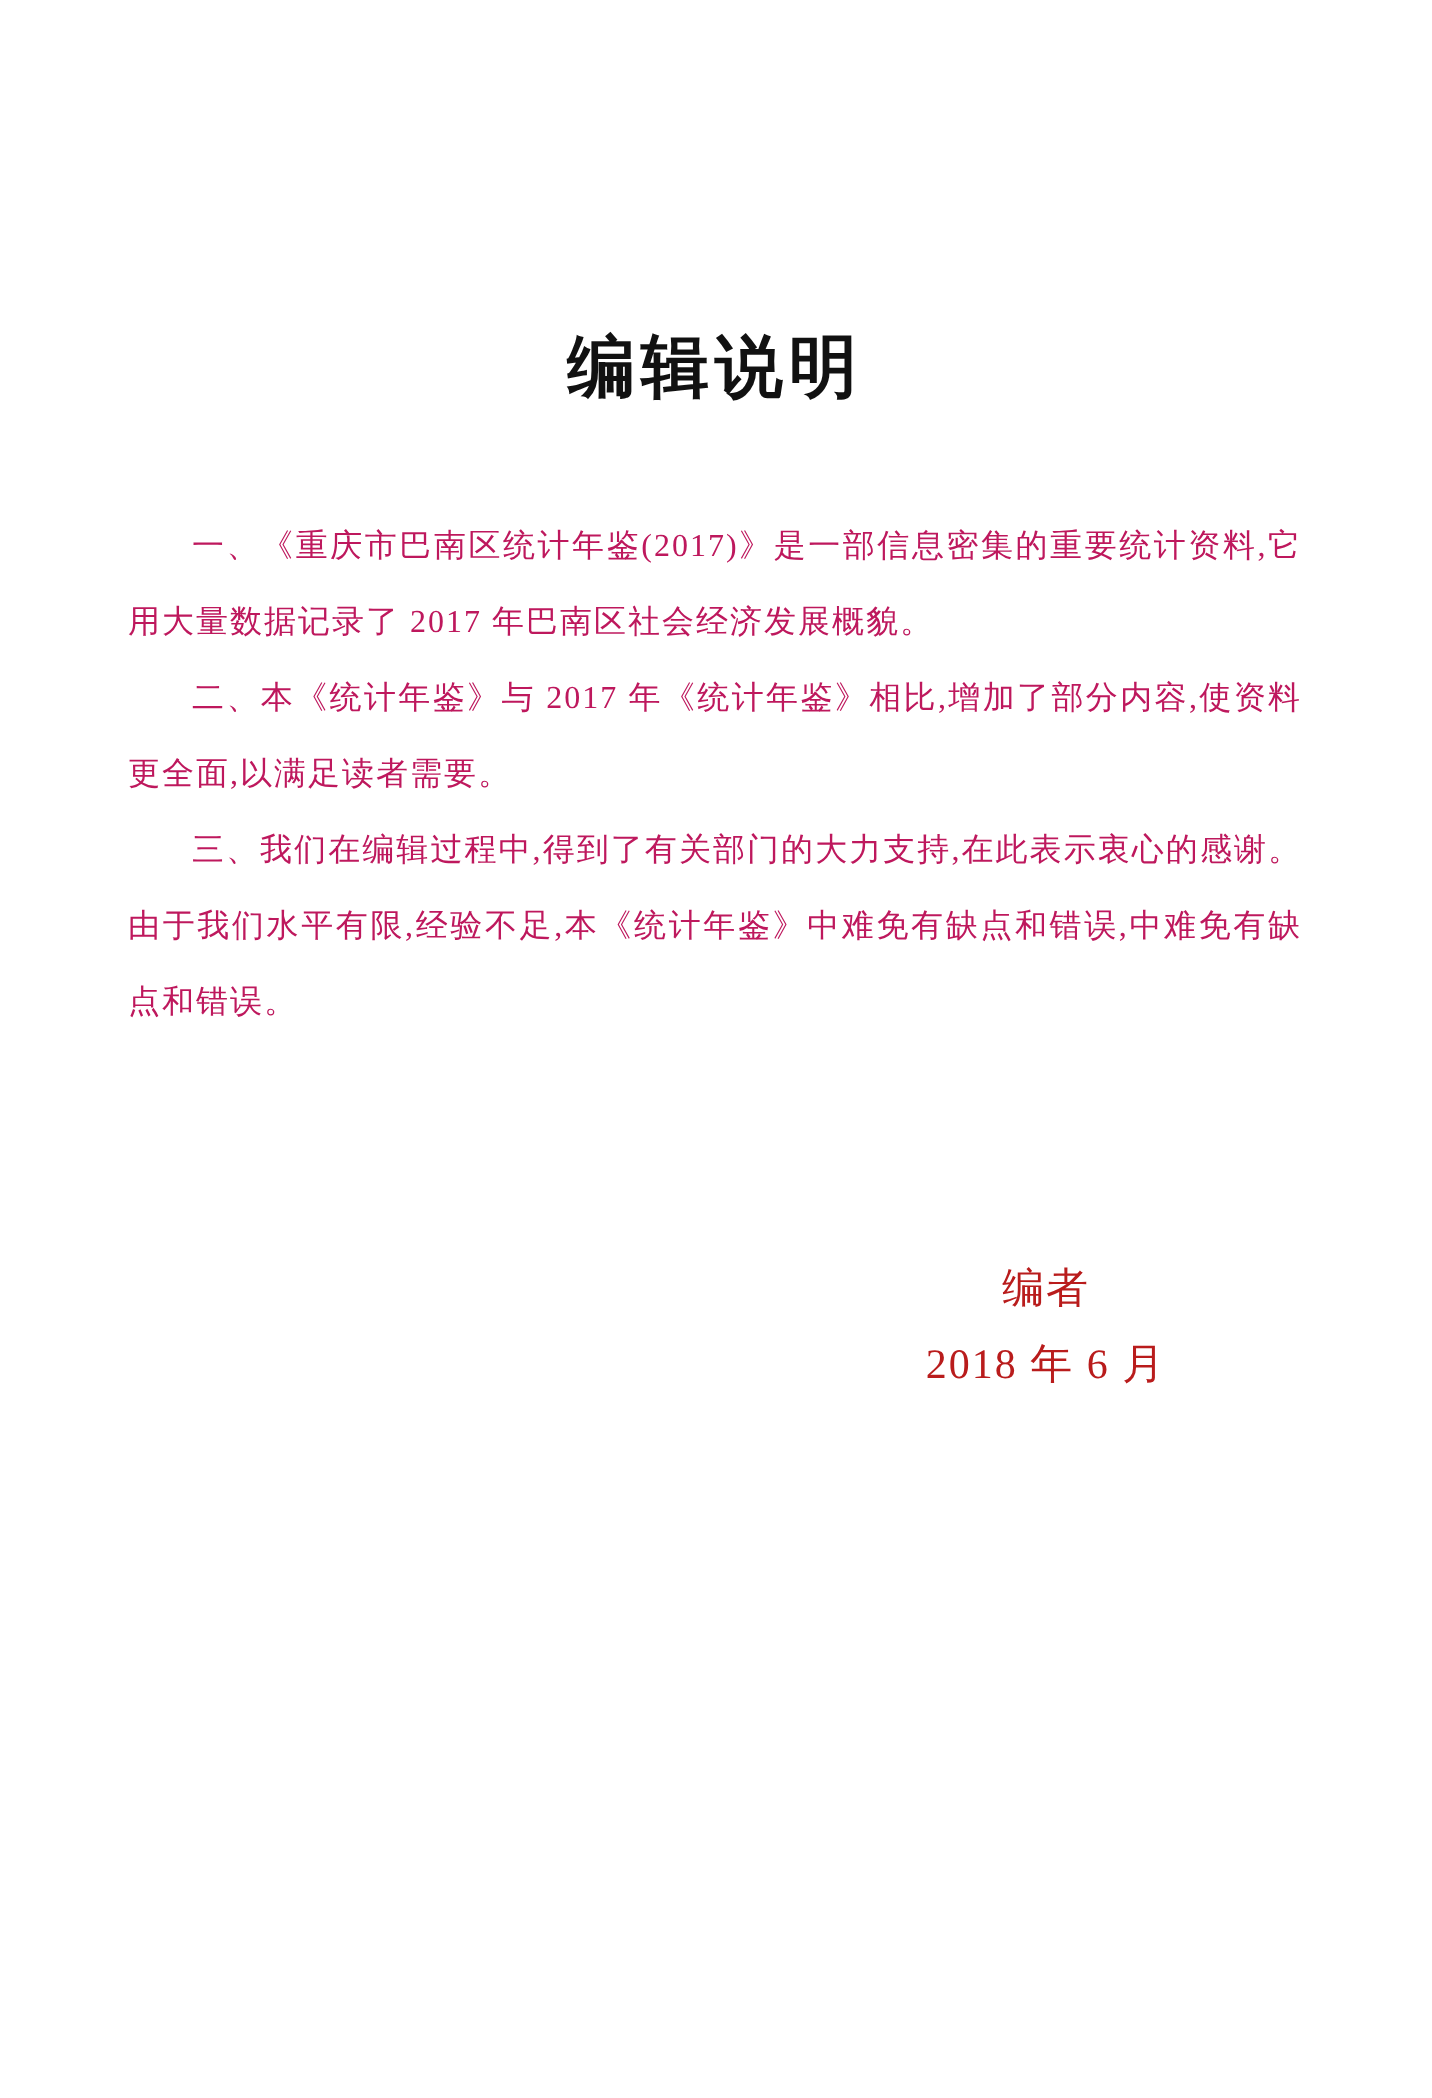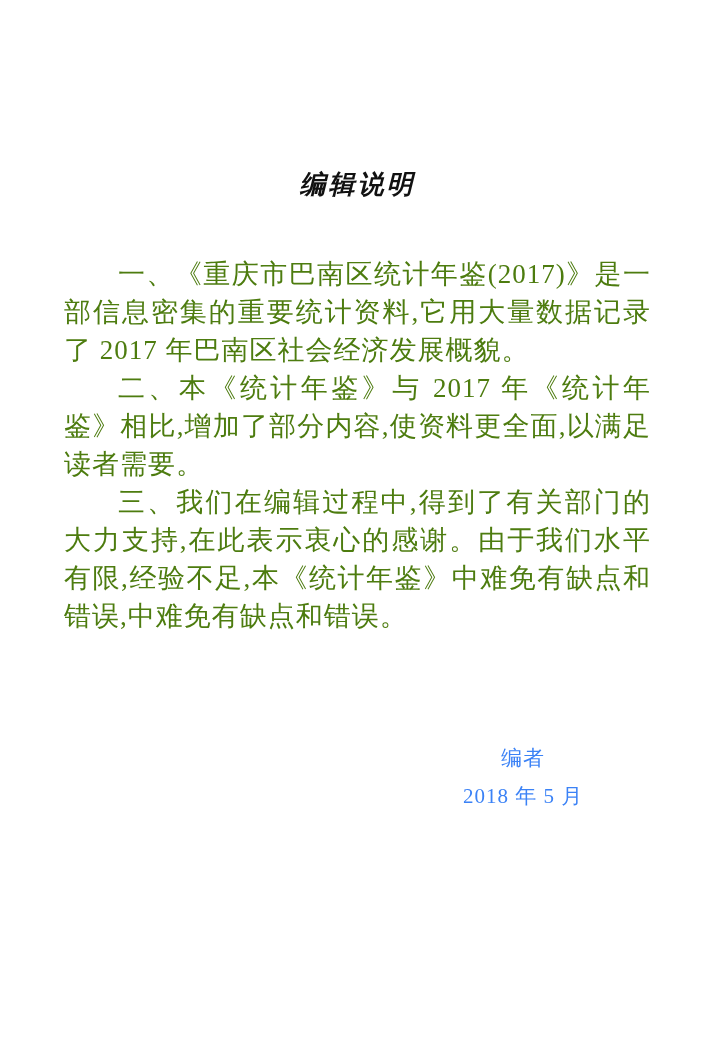--- a/index.html
+++ b/index.html
@@ -13,62 +13,61 @@
     .page {
       position: relative;
       width: 716px;
       height: 1049px;
       background: #ffffff;
       color: #1f1f1f;
       padding: 163px 65px 0 64px;
     }
     .doc-title {
       text-align: center;
-      font-size: 26px;
+      font-size: 34px;
       font-weight: bold;
       line-height: 44px;
       letter-spacing: 3px;
       color: #111111;
-      font-style: italic;
     }
     .body-text {
       margin-top: 48px;
-      font-size: 27px;
+      font-size: 16px;
       line-height: 38px;
       letter-spacing: 1px;
       text-align: justify;
       text-justify: inter-ideograph;
-      color: #4d7c0f;
+      color: #be185d;
     }
     .body-text p {
       text-indent: 2em;
     }
     .signature-block {
       margin-top: 104px;
       margin-left: auto;
       margin-right: 28px;
       width: 200px;
       text-align: center;
       font-size: 21px;
       line-height: 38px;
       letter-spacing: 1px;
-      color: #3b82f6;
+      color: #b91c1c;
     }
   </style>
 </head>
 <body>
 
 <div class="page">
 
   <h1 class="doc-title">编辑说明</h1>
 
   <div class="body-text">
     <p>一、《重庆市巴南区统计年鉴(2017)》是一部信息密集的重要统计资料,它用大量数据记录了 2017 年巴南区社会经济发展概貌。</p>
     <p>二、本《统计年鉴》与 2017 年《统计年鉴》相比,增加了部分内容,使资料更全面,以满足读者需要。</p>
     <p>三、我们在编辑过程中,得到了有关部门的大力支持,在此表示衷心的感谢。由于我们水平有限,经验不足,本《统计年鉴》中难免有缺点和错误,中难免有缺点和错误。</p>
   </div>
 
   <div class="signature-block">
     <div>编者</div>
-    <div>2018 年 5 月</div>
+    <div>2018 年 6 月</div>
   </div>
 
 </div>
 
 </body></html>

